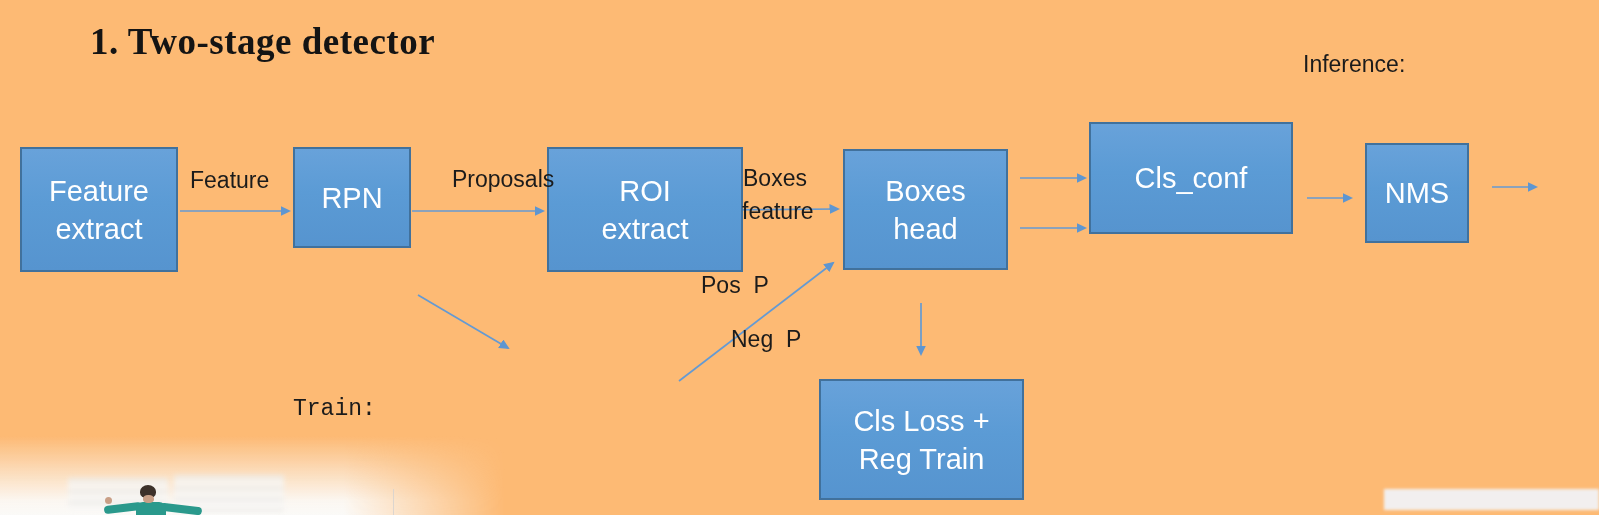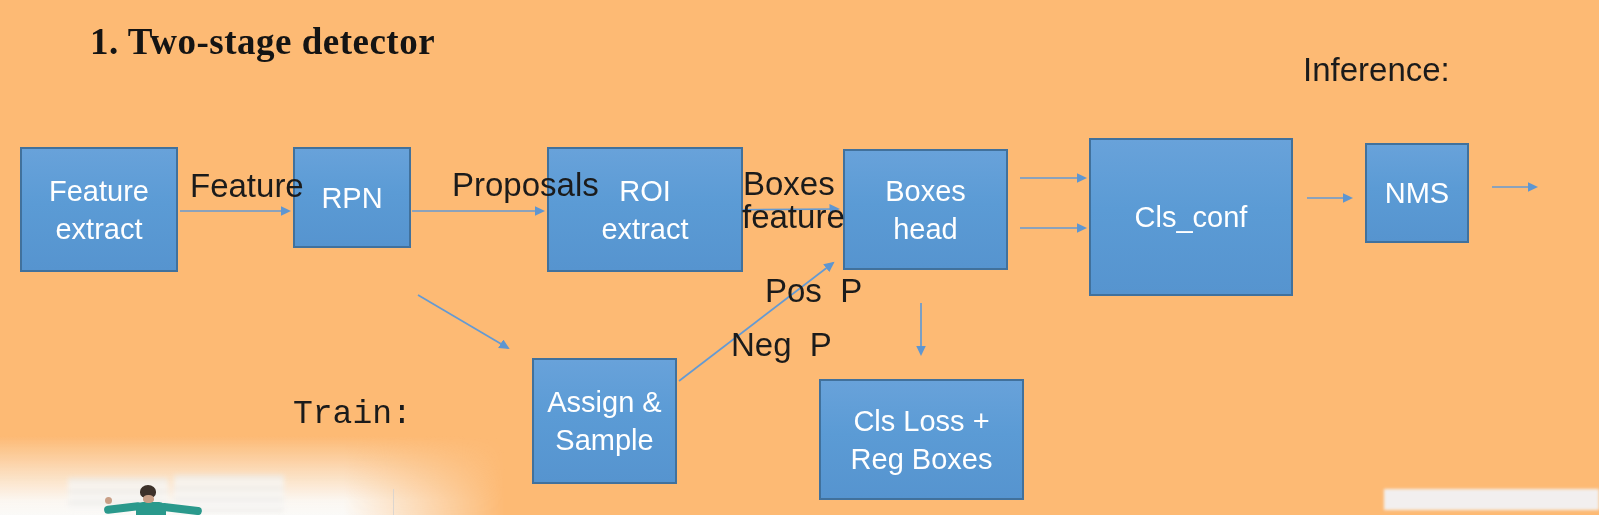--- a/index.html
+++ b/index.html
@@ -11,21 +11,21 @@
     font-family:"Liberation Sans",sans-serif;
   }
   .title{
     position:absolute;left:90px;top:20px;
     font-family:"Liberation Serif",serif;
     font-weight:bold;font-size:37px;color:#141414;
     letter-spacing:0.5px;white-space:pre;
   }
   .plain-label{
     position:absolute;
-    font-size:33px;color:#1b1b1b;line-height:1.18;white-space:pre;
+    font-size:23px;color:#1b1b1b;line-height:1.18;white-space:pre;
   }
   .node{
     position:absolute;box-sizing:border-box;
     background:linear-gradient(180deg,#68a2da 0%,#5b9bd5 45%,#5694cf 100%);
     border:2px solid #41719c;
     color:#ffffff;
     display:flex;flex-direction:column;align-items:center;justify-content:center;
     font-size:29px;line-height:38px;text-align:center;
   }
   svg.arrows{position:absolute;left:0;top:0;pointer-events:none;}
@@ -104,35 +104,31 @@
     <span>RPN</span>
   </div>
   <div class="node" style="left:547px;top:147px;width:196px;height:125px;">
     <span>ROI</span>
     <span>extract</span>
   </div>
   <div class="node" style="left:843px;top:149px;width:165px;height:121px;">
     <span>Boxes</span>
     <span>head</span>
   </div>
-  <div class="node" style="left:1089px;top:138px;width:204px;height:158px;gap:36px;">
+  <div class="node" style="left:1089px;top:122px;width:204px;height:112px;gap:36px;">
     <span>Cls_conf</span>
   </div>
   <div class="node" style="left:1365px;top:143px;width:104px;height:100px;text-align:center;">
     <span>NMS</span>
   </div>
-  <div class="node" style="left:532px;top:358px;width:145px;height:126px;">
-    <span>Assign &amp;</span>
-    <span>Sample</span>
-  </div>
   <div class="node" style="left:819px;top:379px;width:205px;height:121px;">
     <span>Cls Loss +</span>
-    <span>Reg Boxes</span>
+    <span>Reg Train</span>
   </div>
 
   <div class="plain-label" style="left:190px;top:167px;">Feature</div>
   <div class="plain-label" style="left:412px;top:166px;padding-left:40px;">Proposals</div>
   <div class="plain-label" style="left:743px;top:165px;">Boxes</div>
   <div class="plain-label" style="left:742px;top:198px;">feature</div>
-  <div class="plain-label" style="left:765px;top:272px;">Pos  P</div>
+  <div class="plain-label" style="left:701px;top:272px;">Pos  P</div>
   <div class="plain-label" style="left:731px;top:310px;margin-top:16px;">Neg  P</div>
 
 </div>
 
 </body></html>

